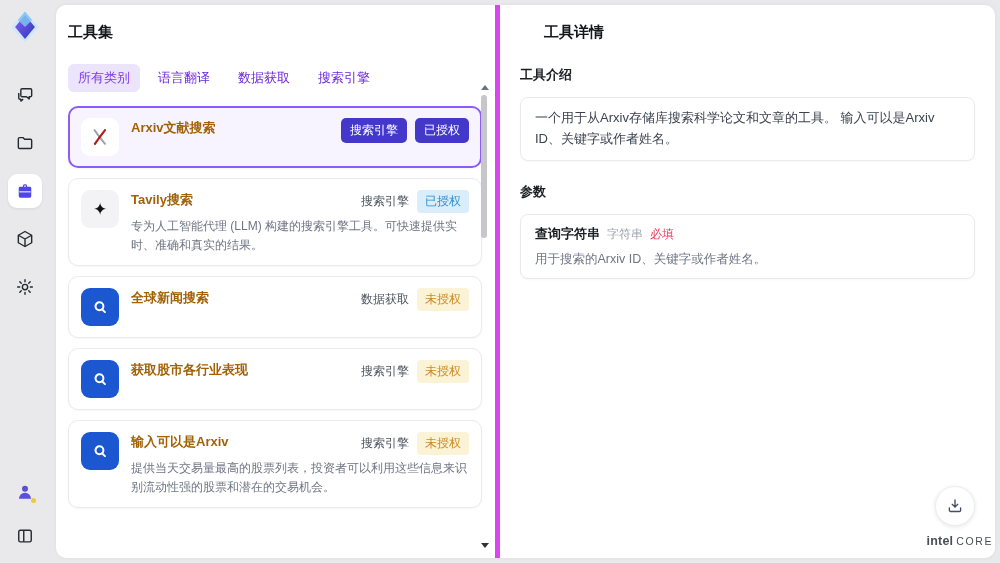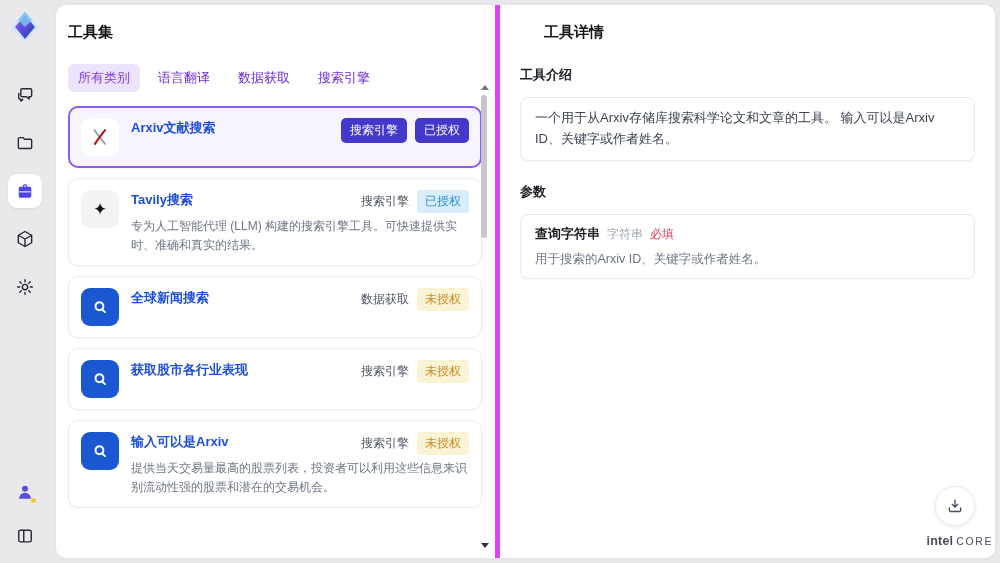--- a/index.html
+++ b/index.html
@@ -35,21 +35,21 @@
           margin-bottom:10px; box-shadow:0 1px 2px rgba(17,24,39,.04); cursor:pointer; }
   .card.selected { border:2px solid #8b5cf6; background:#f7f3ff; padding:10px 11px; }
   .tool-icon { width:38px; height:38px; border-radius:9px; flex:none; display:flex; align-items:center; justify-content:center;
                background:#f3f3f6; overflow:hidden; }
   .tool-icon.arxiv { background:#ffffff; }
   .tool-icon.juhe  { background:#1b57d0; }
   .tool-icon svg { width:22px; height:22px; }
   .tavily-glyph { font-size:17px; color:#111; line-height:1; }
   .tool-body { flex:1; min-width:0; }
   .tool-head { display:flex; align-items:flex-start; }
-  .tool-title { font-size:13px; font-weight:bold; color:#1d4ed8; padding-top:1px; }
+  .tool-title { font-size:13px; font-weight:bold; color:#a16207; padding-top:1px; }
   .tool-tags { display:flex; gap:8px; margin-left:auto; align-items:center; flex:none; padding-left:8px; }
   .tag-solid { background:#4338ca; color:#fff; font-size:12px; padding:4px 9px; border-radius:5px; }
   .cat { font-size:12px; color:#4d5560; }
   .badge { font-size:12px; padding:3px 8px; border-radius:4px; }
   .badge.blue { background:#d9edfb; color:#2f8fd6; }
   .badge.yellow { background:#faf3d6; color:#d08a1d; }
   .tool-desc { font-size:12px; color:#6f7584; line-height:1.55; margin-top:4px; }
 
   
   .sb { position:absolute; right:7px; top:78px; bottom:8px; width:8px; }

